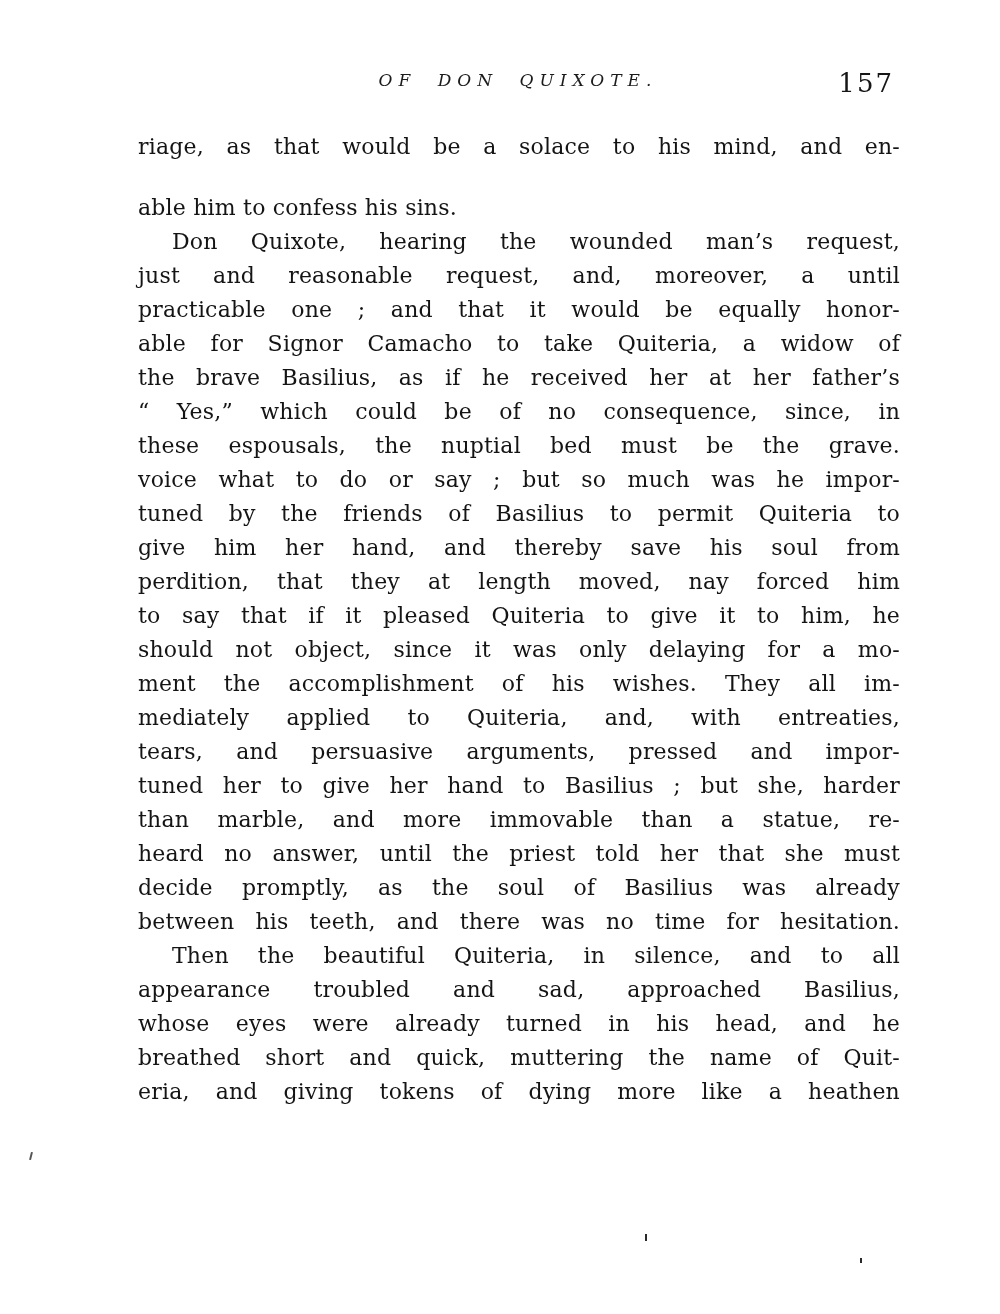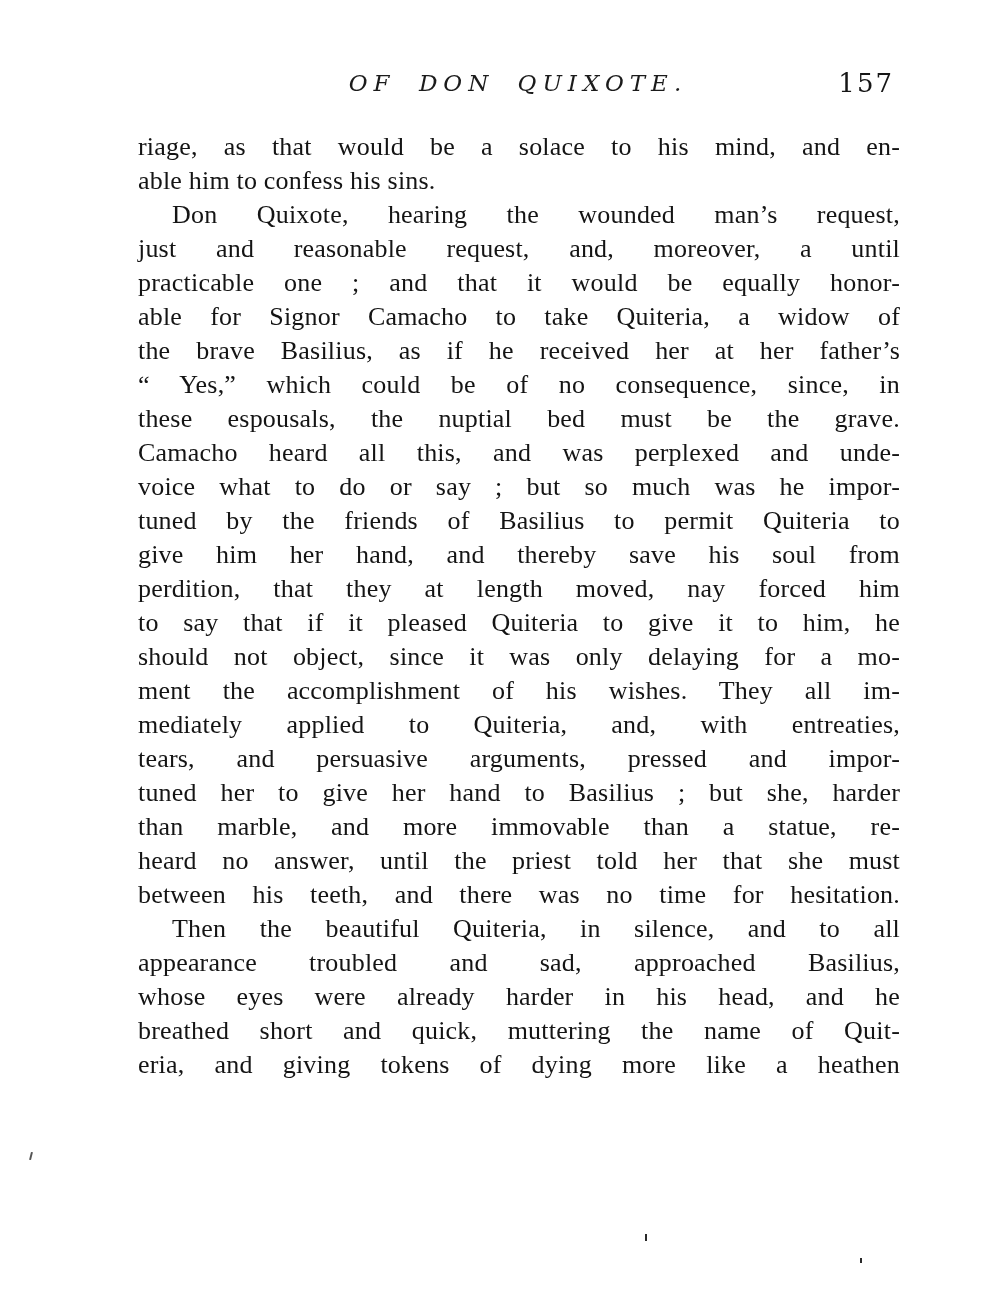--- a/index.html
+++ b/index.html
@@ -19,47 +19,46 @@
   .header {
     position: absolute;
     top: 70px; left: 138px; width: 760px;
     height: 34px;
   }
   .running-title {
     position: absolute;
     left: 0; right: 0;
     text-align: center;
     font-style: italic;
-    font-size: 23px;
+    font-size: 17px;
     letter-spacing: 6px;
     word-spacing: 10px;
     color: #1b1b1b;
   }
   .page-number {
     position: absolute;
     right: 4px; top: -2px;
     font-size: 26px;
     letter-spacing: 2px;
     color: #161616;
   }
   .body-text {
     position: absolute;
     top: 130px; left: 138px; width: 762px;
-    font-size: 26px;
+    font-size: 22px;
     line-height: 34px;
     letter-spacing: 0.2px;
-    font-family: Liberation Serif, serif;
   }
   .line {
     text-align: justify;
     text-align-last: justify;
     min-height: 34px;
   }
   .line.indent { padding-left: 34px; }
-  .line.last { text-align-last: left; }
+  .line.last { text-align-last: left; margin-top: 27px; }
   .speck {
     position: absolute;
     background: #2a2a2a;
   }
   .speck.s1 { left: 645px; top: 1234px; width: 2px; height: 7px; }
   .speck.s2 { left: 860px; top: 1258px; width: 2px; height: 5px; }
   .speck.s3 { left: 30px;  top: 1152px; width: 2px; height: 8px; transform: rotate(14deg); background:#555; }
 </style>
 </head>
 <body>
@@ -74,37 +73,37 @@
   <div class="body-text">
       <div class="line">riage, as that would be a solace to his mind, and en-</div>
       <div class="line last">able him to confess his sins.</div>
       <div class="line indent">Don Quixote, hearing the wounded man’s request,</div>
       <div class="line">just and reasonable request, and, moreover, a until</div>
       <div class="line">practicable one ; and that it would be equally honor-</div>
       <div class="line">able for Signor Camacho to take Quiteria, a widow of</div>
       <div class="line">the brave Basilius, as if he received her at her father’s</div>
       <div class="line">“ Yes,” which could be of no consequence, since, in</div>
       <div class="line">these espousals, the nuptial bed must be the grave.</div>
-      <div class="line">Camacho heard all this, and was perplexed and unde-</div>
       <div class="line">voice what to do or say ; but so much was he impor-</div>
       <div class="line">tuned by the friends of Basilius to permit Quiteria to</div>
       <div class="line">give him her hand, and thereby save his soul from</div>
       <div class="line">perdition, that they at length moved, nay forced him</div>
       <div class="line">to say that if it pleased Quiteria to give it to him, he</div>
       <div class="line">should not object, since it was only delaying for a mo-</div>
       <div class="line">ment the accomplishment of his wishes.  They all im-</div>
       <div class="line">mediately applied to Quiteria, and, with entreaties,</div>
       <div class="line">tears, and persuasive arguments, pressed and impor-</div>
       <div class="line">tuned her to give her hand to Basilius ; but she, harder</div>
       <div class="line">than marble, and more immovable than a statue, re-</div>
       <div class="line">heard no answer, until the priest told her that she must</div>
+      <div class="line">decide promptly, as the soul of Basilius was already</div>
       <div class="line">between his teeth, and there was no time for hesitation.</div>
       <div class="line indent">Then the beautiful Quiteria, in silence, and to all</div>
       <div class="line">appearance troubled and sad, approached Basilius,</div>
-      <div class="line">whose eyes were already harder in his head, and he</div>
+      <div class="line">whose eyes were already turned in his head, and he</div>
       <div class="line">breathed short and quick, muttering the name of Quit-</div>
       <div class="line">eria, and giving tokens of dying more like a heathen</div>
     </div>
 
   <div class="speck s1"></div>
   <div class="speck s2"></div>
   <div class="speck s3"></div>
 
 </div>
 

